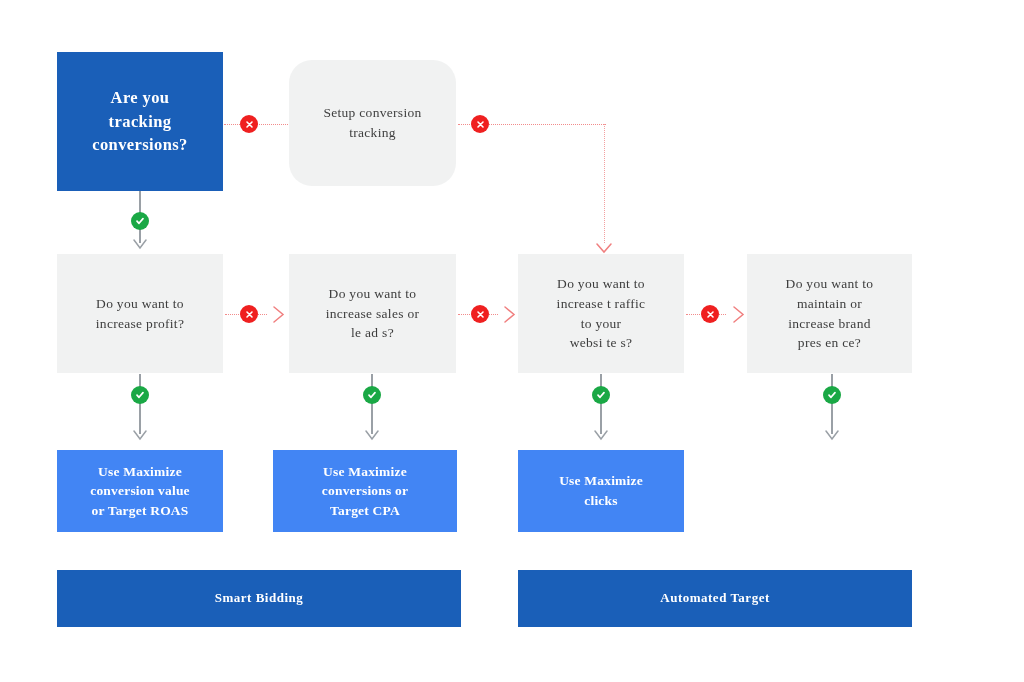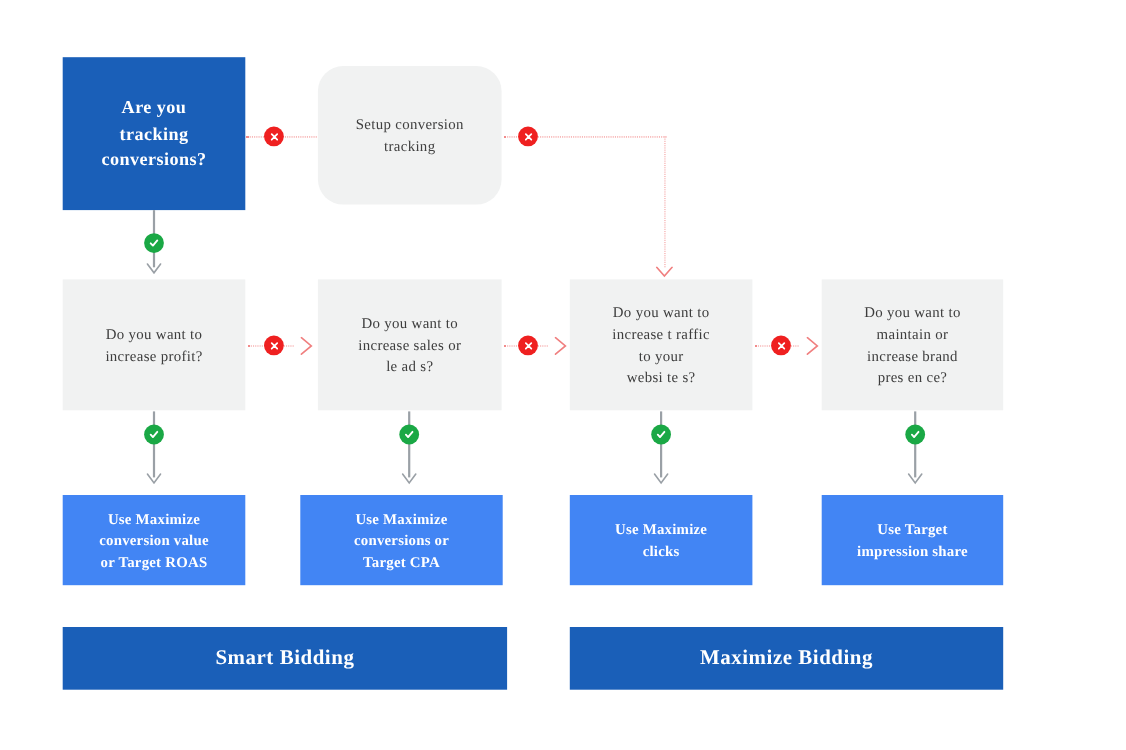--- a/index.html
+++ b/index.html
@@ -61,21 +61,21 @@
     font-weight: bold;
     font-size: 13.5px;
     letter-spacing: .2px;
   }
 
   
   .node-band {
     background: #1a5fb8;
     color: #ffffff;
     font-weight: bold;
-    font-size: 19px;
+    font-size: 13px;
     letter-spacing: .5px;
   }
 
   .node-label { display: block; padding: 0 8px; white-space: pre-line; }
 
   
   .conn-v {               
     position: absolute;
     width: 1.6px;
     background: #9aa0a6;
@@ -291,26 +291,22 @@
     <span class="node-label">Use Maximize
 conversions or
 Target CPA</span>
   </div>
 
   <div class="node node-action" style="left:518px; top:450px; width:166px; height:82px;">
     <span class="node-label">Use Maximize
 clicks</span>
   </div>
 
-  <div class="node node-action" style="left:747px; top:450px; width:165px; height:82px;">
-    <span class="node-label">Use Target
-impression share</span>
-  </div>
 
   <div class="node node-band" style="left:57px; top:570px; width:404px; height:57px;">
     <span class="node-label">Smart Bidding</span>
   </div>
 
   <div class="node node-band" style="left:518px; top:570px; width:394px; height:57px;">
-    <span class="node-label">Maximize Bidding</span>
+    <span class="node-label">Automated Target</span>
   </div>
 
 </div>
 
 </body></html>

